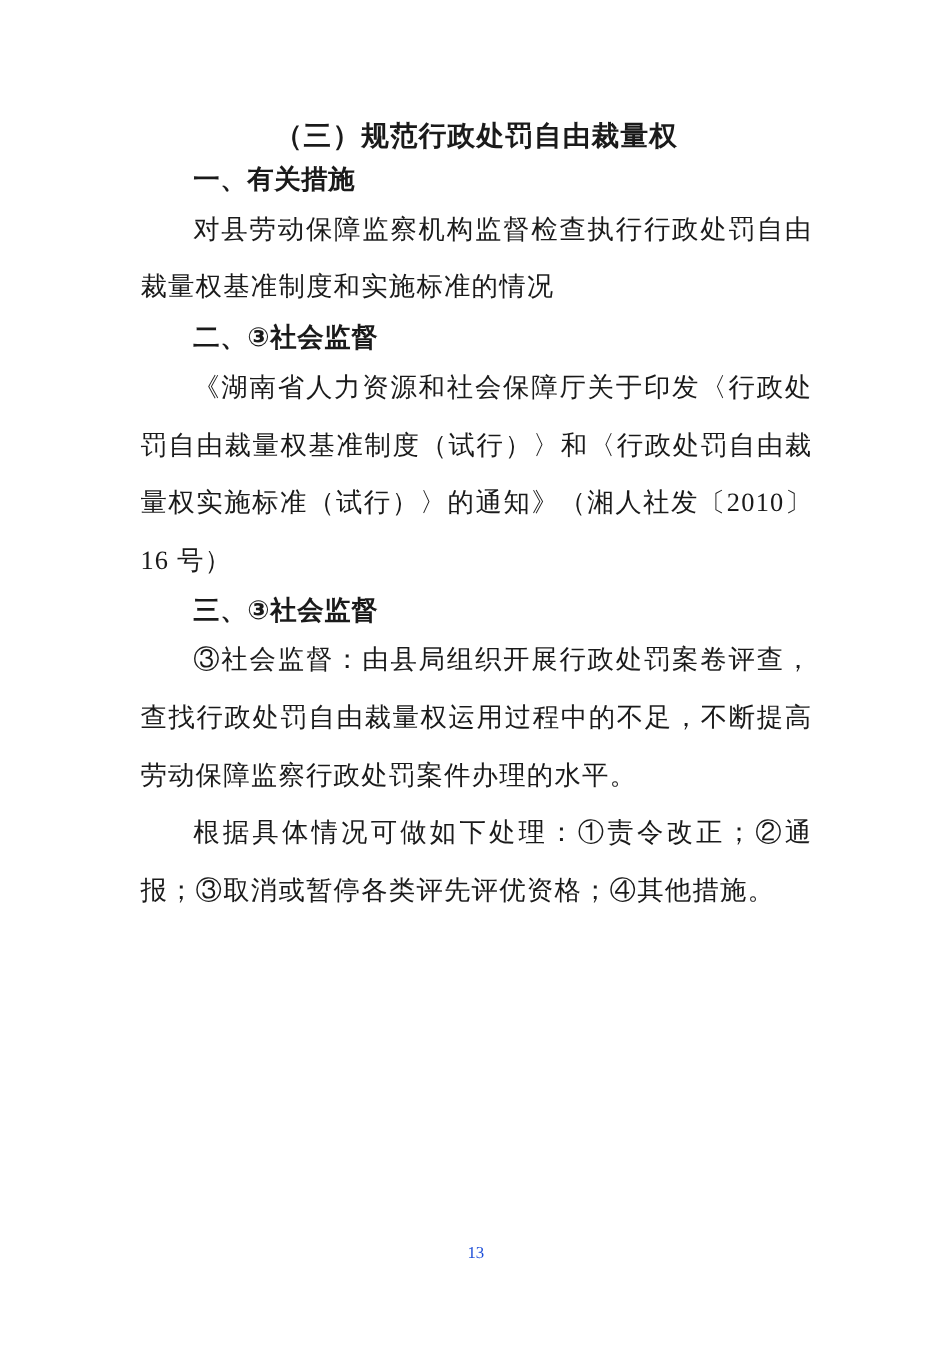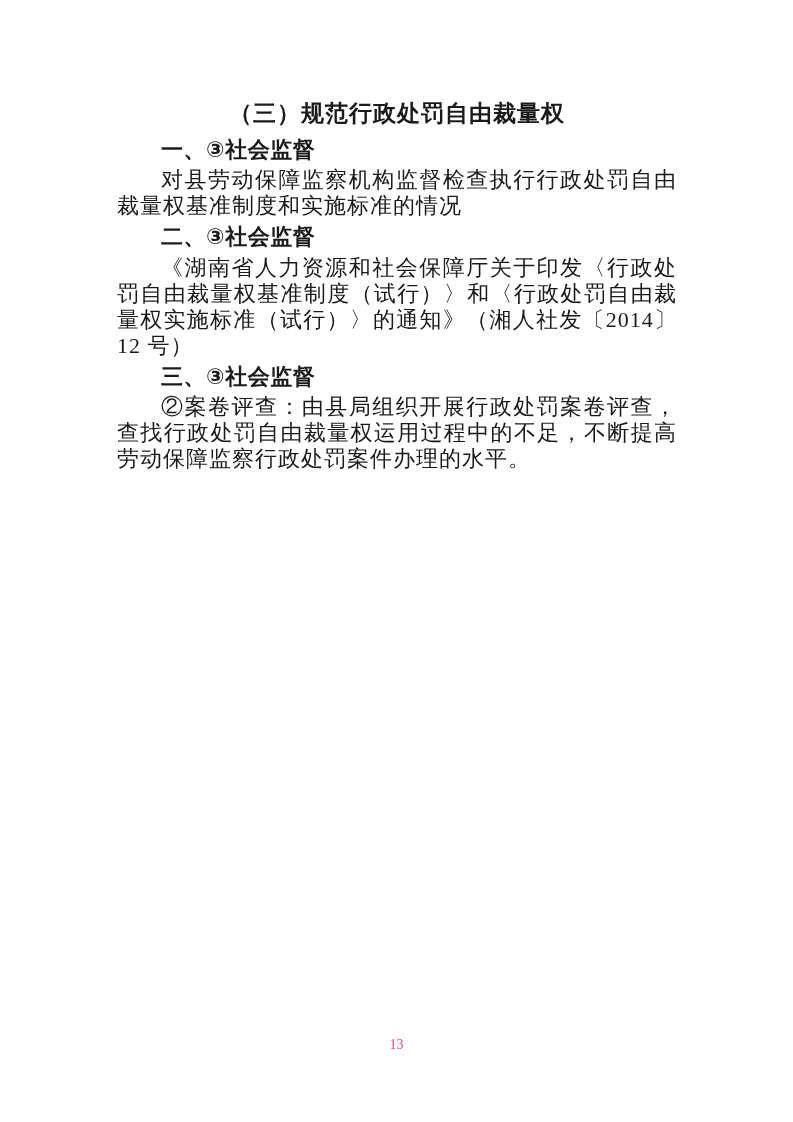--- a/index.html
+++ b/index.html
@@ -36,51 +36,52 @@
     font-size: 22px;
     font-weight: bold;
     line-height: 35.5px;
     text-indent: 2em;
     letter-spacing: 0.5px;
     margin: 0;
   }
   .para {
     font-family: "Liberation Serif", "DejaVu Serif", serif;
     font-size: 22px;
-    line-height: 26px;
+    line-height: 48px;
     text-indent: 2em;
     text-align: justify;
     letter-spacing: 1px;
     margin: 0;
   }
   .page-number {
     position: absolute;
     left: 0;
     right: 0;
     top: 1036px;
     text-align: center;
     font-family: "Liberation Serif", "DejaVu Serif", serif;
     font-size: 14px;
     line-height: 18px;
-    color: #ec4899;
+    color: #1d4ed8;
   }
 </style>
 </head>
 <body>
 
 <div class="page">
   <div class="content">
 
     <h1 class="doc-title">（三）规范行政处罚自由裁量权</h1>
 
-    <h2 class="sec-heading">一、③社会监督</h2>
+    <h2 class="sec-heading">一、有关措施</h2>
     <p class="para">对县劳动保障监察机构监督检查执行行政处罚自由裁量权基准制度和实施标准的情况</p>
 
     <h2 class="sec-heading">二、③社会监督</h2>
-    <p class="para">《湖南省人力资源和社会保障厅关于印发〈行政处罚自由裁量权基准制度（试行）〉和〈行政处罚自由裁量权实施标准（试行）〉的通知》（湘人社发〔2014〕12 号）</p>
+    <p class="para">《湖南省人力资源和社会保障厅关于印发〈行政处罚自由裁量权基准制度（试行）〉和〈行政处罚自由裁量权实施标准（试行）〉的通知》（湘人社发〔2010〕16 号）</p>
 
     <h2 class="sec-heading">三、③社会监督</h2>
-    <p class="para">②案卷评查：由县局组织开展行政处罚案卷评查，查找行政处罚自由裁量权运用过程中的不足，不断提高劳动保障监察行政处罚案件办理的水平。</p>
+    <p class="para">③社会监督：由县局组织开展行政处罚案卷评查，查找行政处罚自由裁量权运用过程中的不足，不断提高劳动保障监察行政处罚案件办理的水平。</p>
+    <p class="para">根据具体情况可做如下处理：①责令改正；②通报；③取消或暂停各类评先评优资格；④其他措施。</p>
 
   </div>
 
   <div class="page-number">13</div>
 </div>
 
 </body></html>

